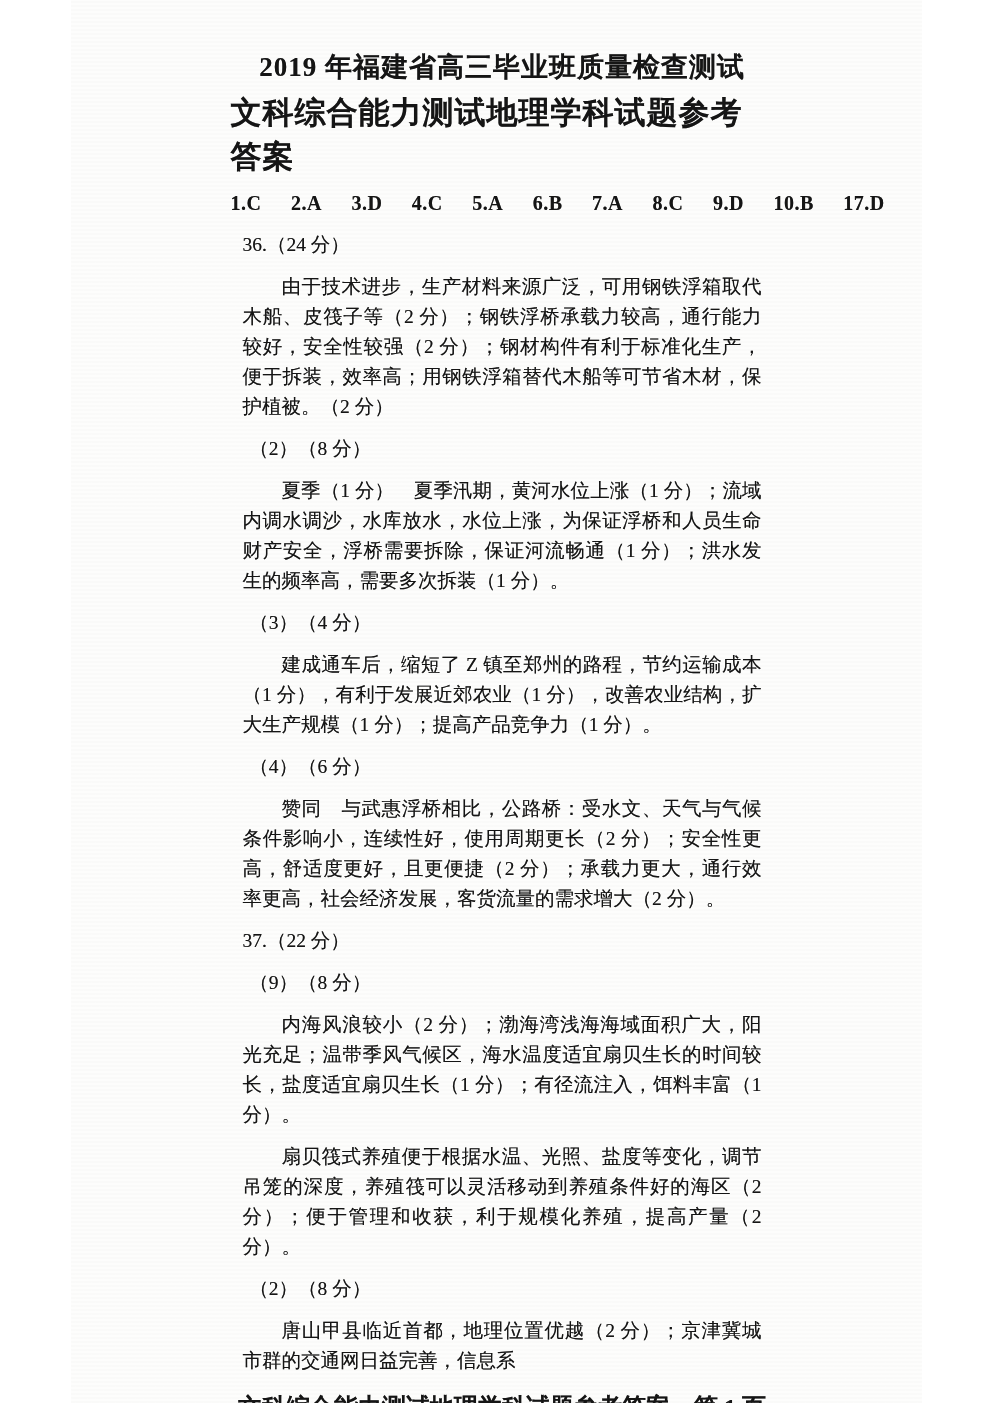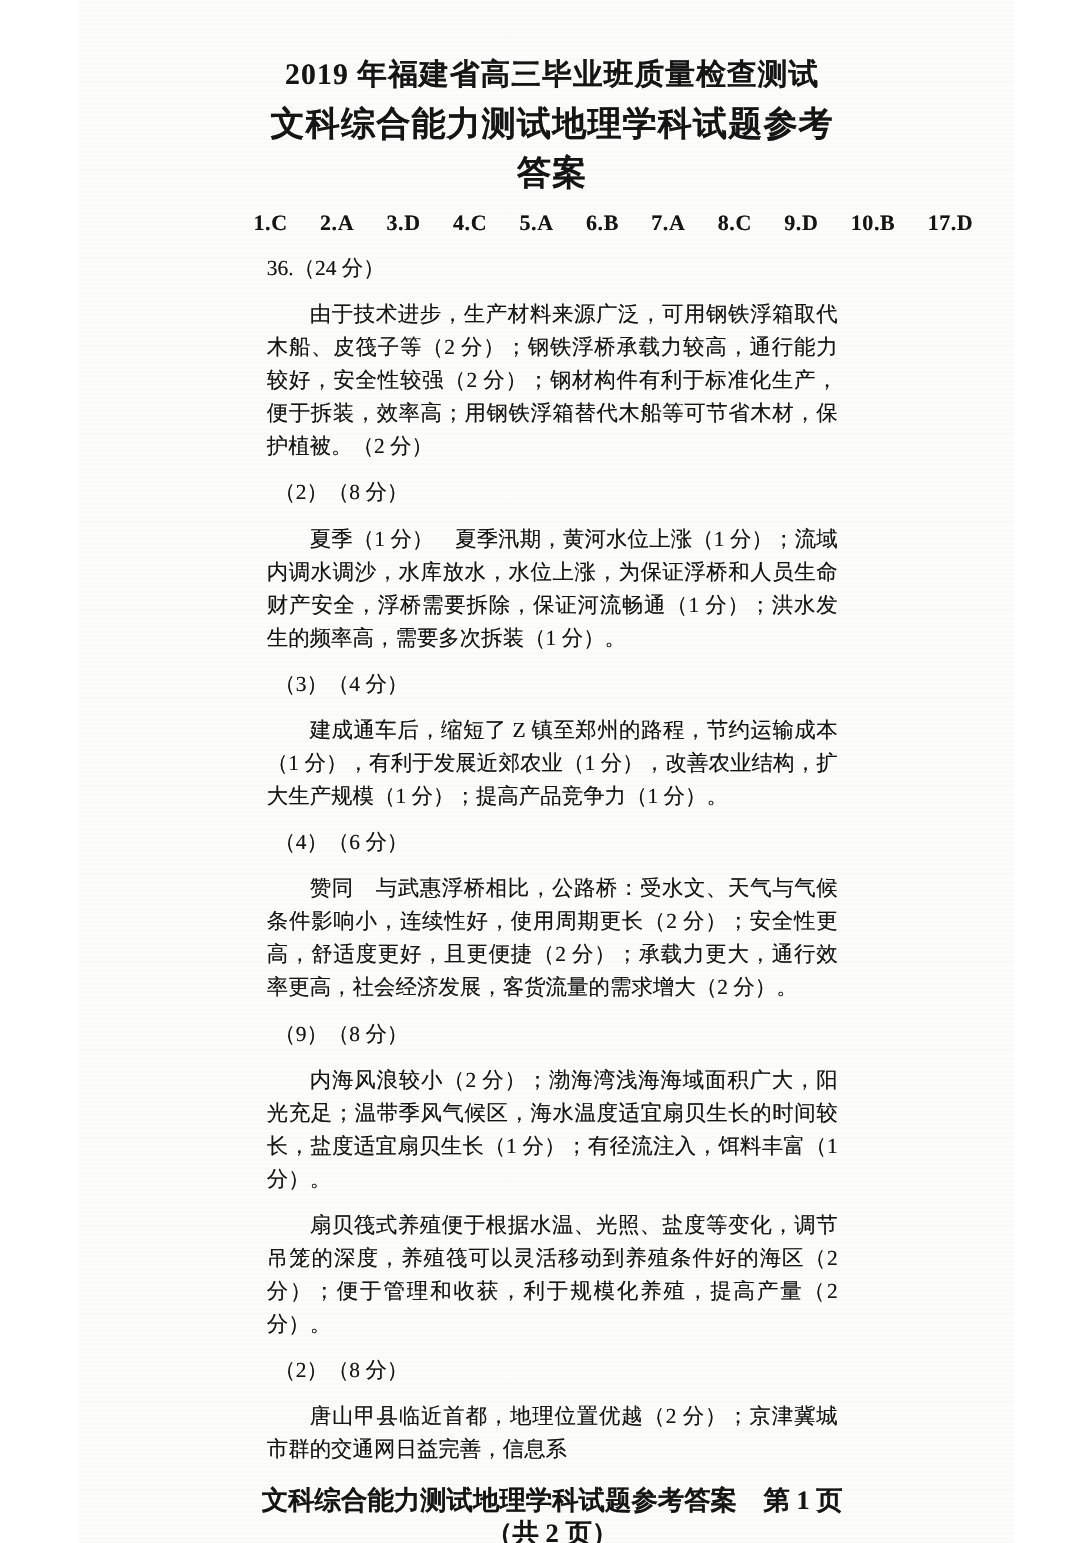--- a/index.html
+++ b/index.html
@@ -27,21 +27,20 @@
     font-size: 27px;
     font-weight: bold;
     text-align: center;
     letter-spacing: 1px;
     line-height: 1.45;
   }
   .title2 {
     margin: 4px 0 0 0;
     font-size: 31px;
     font-weight: bold;
-    text-align: center;
     letter-spacing: 1px;
     line-height: 1.4;
   }
   .answers {
     margin-top: 10px;
     font-size: 20px;
     font-weight: bold;
     line-height: 30px;
     letter-spacing: 0.5px;
     white-space: nowrap;
@@ -92,20 +91,21 @@
 
   <main class="body-text">
     <p class="q">36.（24 分）</p>
     <p class="para">由于技术进步，生产材料来源广泛，可用钢铁浮箱取代木船、皮筏子等（2 分）；钢铁浮桥承载力较高，通行能力较好，安全性较强（2 分）；钢材构件有利于标准化生产，便于拆装，效率高；用钢铁浮箱替代木船等可节省木材，保护植被。（2 分）</p>
     <p class="sub">（2）（8 分）</p>
     <p class="para">夏季（1 分）　夏季汛期，黄河水位上涨（1 分）；流域内调水调沙，水库放水，水位上涨，为保证浮桥和人员生命财产安全，浮桥需要拆除，保证河流畅通（1 分）；洪水发生的频率高，需要多次拆装（1 分）。</p>
     <p class="sub">（3）（4 分）</p>
     <p class="para">建成通车后，缩短了 Z 镇至郑州的路程，节约运输成本（1 分），有利于发展近郊农业（1 分），改善农业结构，扩大生产规模（1 分）；提高产品竞争力（1 分）。</p>
     <p class="sub">（4）（6 分）</p>
     <p class="para">赞同　与武惠浮桥相比，公路桥：受水文、天气与气候条件影响小，连续性好，使用周期更长（2 分）；安全性更高，舒适度更好，且更便捷（2 分）；承载力更大，通行效率更高，社会经济发展，客货流量的需求增大（2 分）。</p>
+    <p class="q">37.（22 分）</p>
     <p class="sub">（9）（8 分）</p>
     <p class="para">内海风浪较小（2 分）；渤海湾浅海海域面积广大，阳光充足；温带季风气候区，海水温度适宜扇贝生长的时间较长，盐度适宜扇贝生长（1 分）；有径流注入，饵料丰富（1 分）。</p>
     <p class="para">扇贝筏式养殖便于根据水温、光照、盐度等变化，调节吊笼的深度，养殖筏可以灵活移动到养殖条件好的海区（2 分）；便于管理和收获，利于规模化养殖，提高产量（2 分）。</p>
     <p class="sub">（2）（8 分）</p>
     <p class="para">唐山甲县临近首都，地理位置优越（2 分）；京津冀城市群的交通网日益完善，信息系</p>
   </main>
 
   <footer class="footer">文科综合能力测试地理学科试题参考答案　第 1 页（共 2 页）</footer>
 
 </div>

